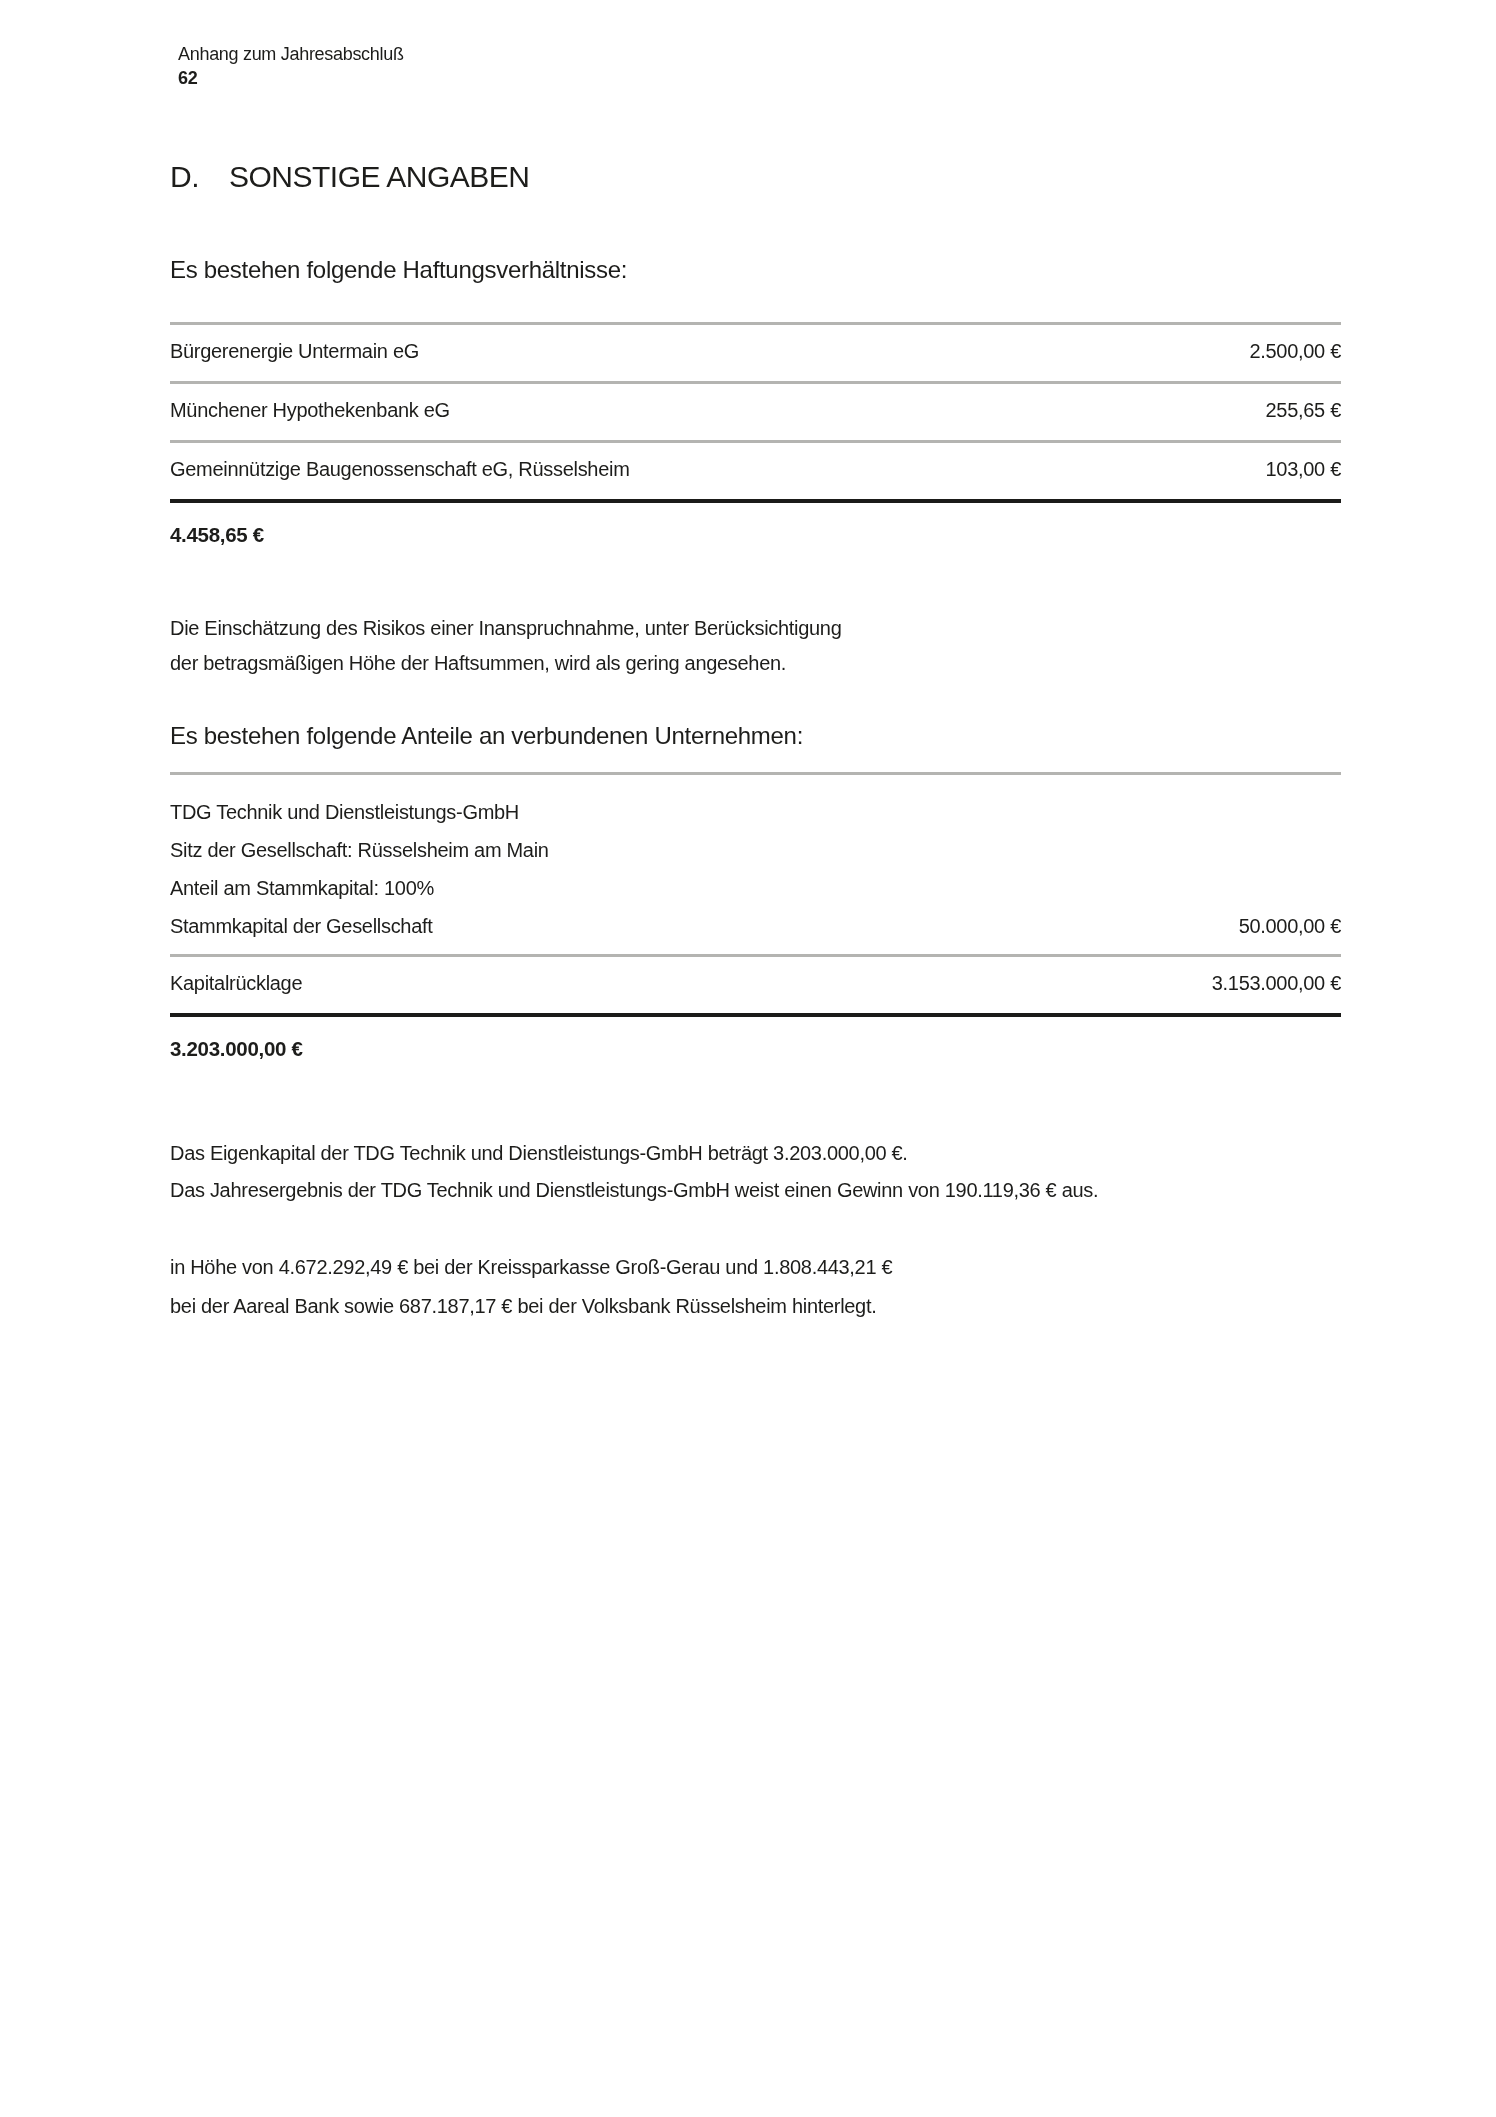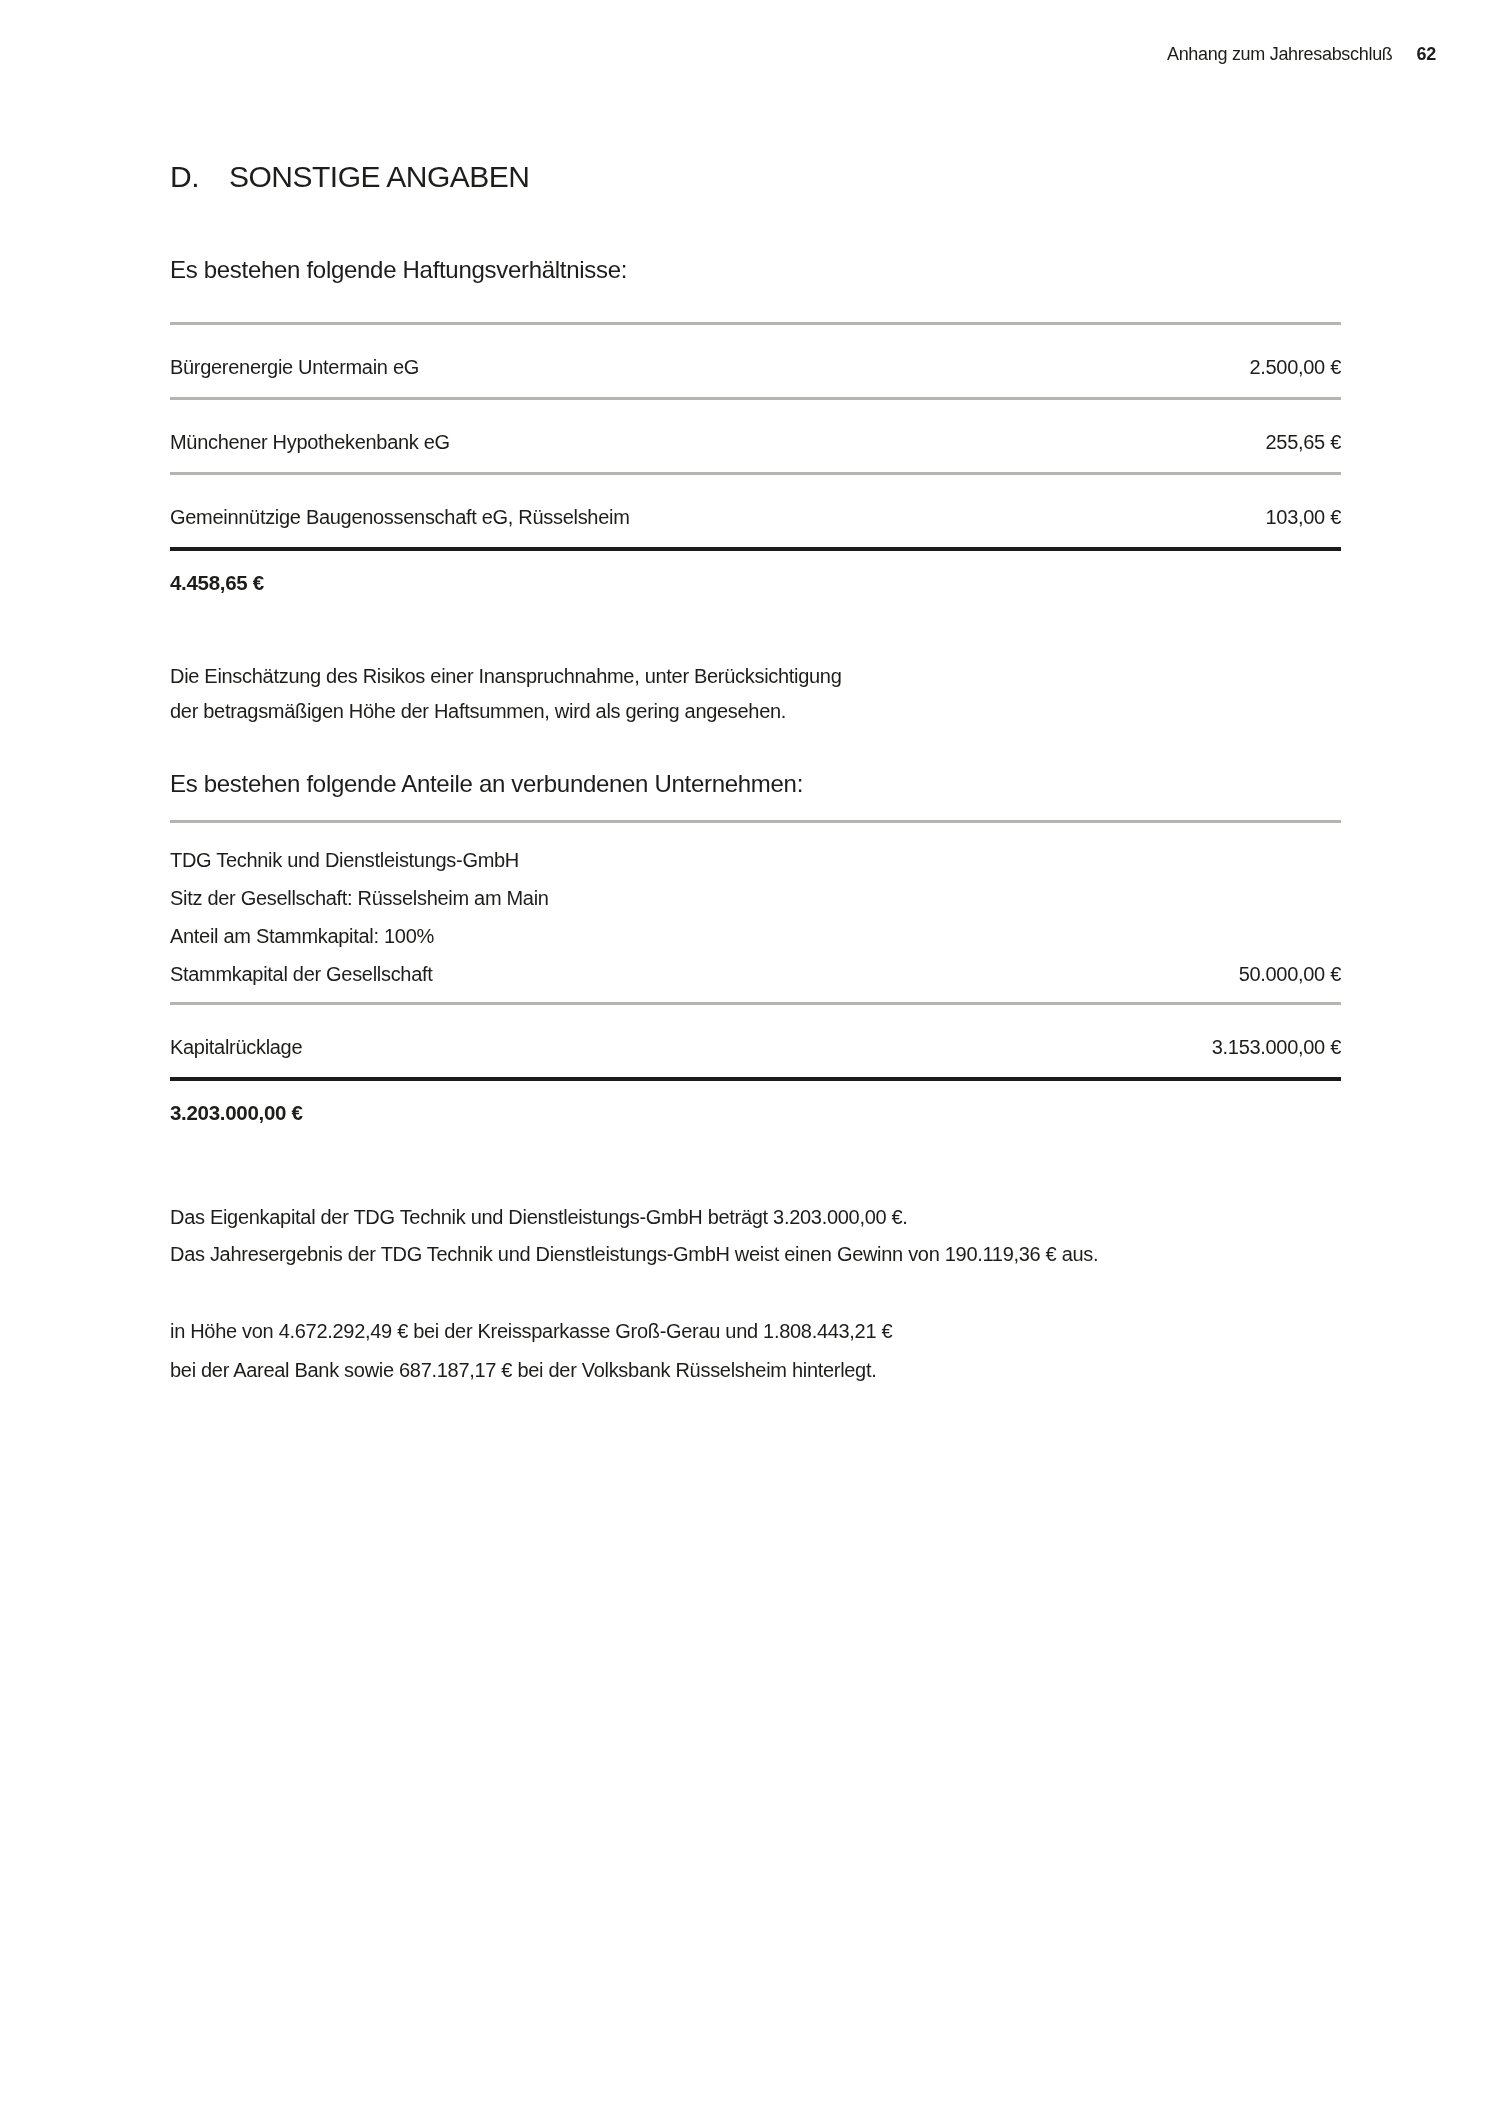--- a/index.html
+++ b/index.html
@@ -11,27 +11,28 @@
     font-family: "Liberation Sans", sans-serif;
     color: #1d1d1b;
     letter-spacing: -0.3px;
     overflow: hidden;
   }
 
   
   .page-header {
     position: absolute;
     top: 42px;
-    left: 170px;
+    left: 154px;
     width: 1266px;
     display: flex;
     justify-content: flex-end;
     align-items: baseline;
     font-size: 18px;
     line-height: 24px;
+    flex-direction: column;
   }
   .header-page-num { font-weight: bold; margin-left: 24px; }
 
   
   .content {
     position: absolute;
     top: 0;
     left: 170px;
     width: 1171px;
   }
@@ -59,21 +60,21 @@
   .trow {
     border-top: 3px solid #b4b4b1;
     padding: 14px 0 18px 0;
     display: flex;
     justify-content: space-between;
     align-items: baseline;
     font-size: 20px;
     line-height: 24px;
     gap: 25px;
   }
-  .trow .tvalue { text-align: right; white-space: nowrap; margin-top: 16px; }
+  .trow .tvalue { text-align: right; white-space: nowrap; }
 
   .trow-block {
     align-items: flex-end;
     padding: 18px 0 9px 0;
   }
   .trow-block .tlabel { line-height: 38px; }
   .trow-block .tlabel .cell-line { display: block; }
   .trow-block .tvalue { line-height: 38px; }
 
   .ttotal {

